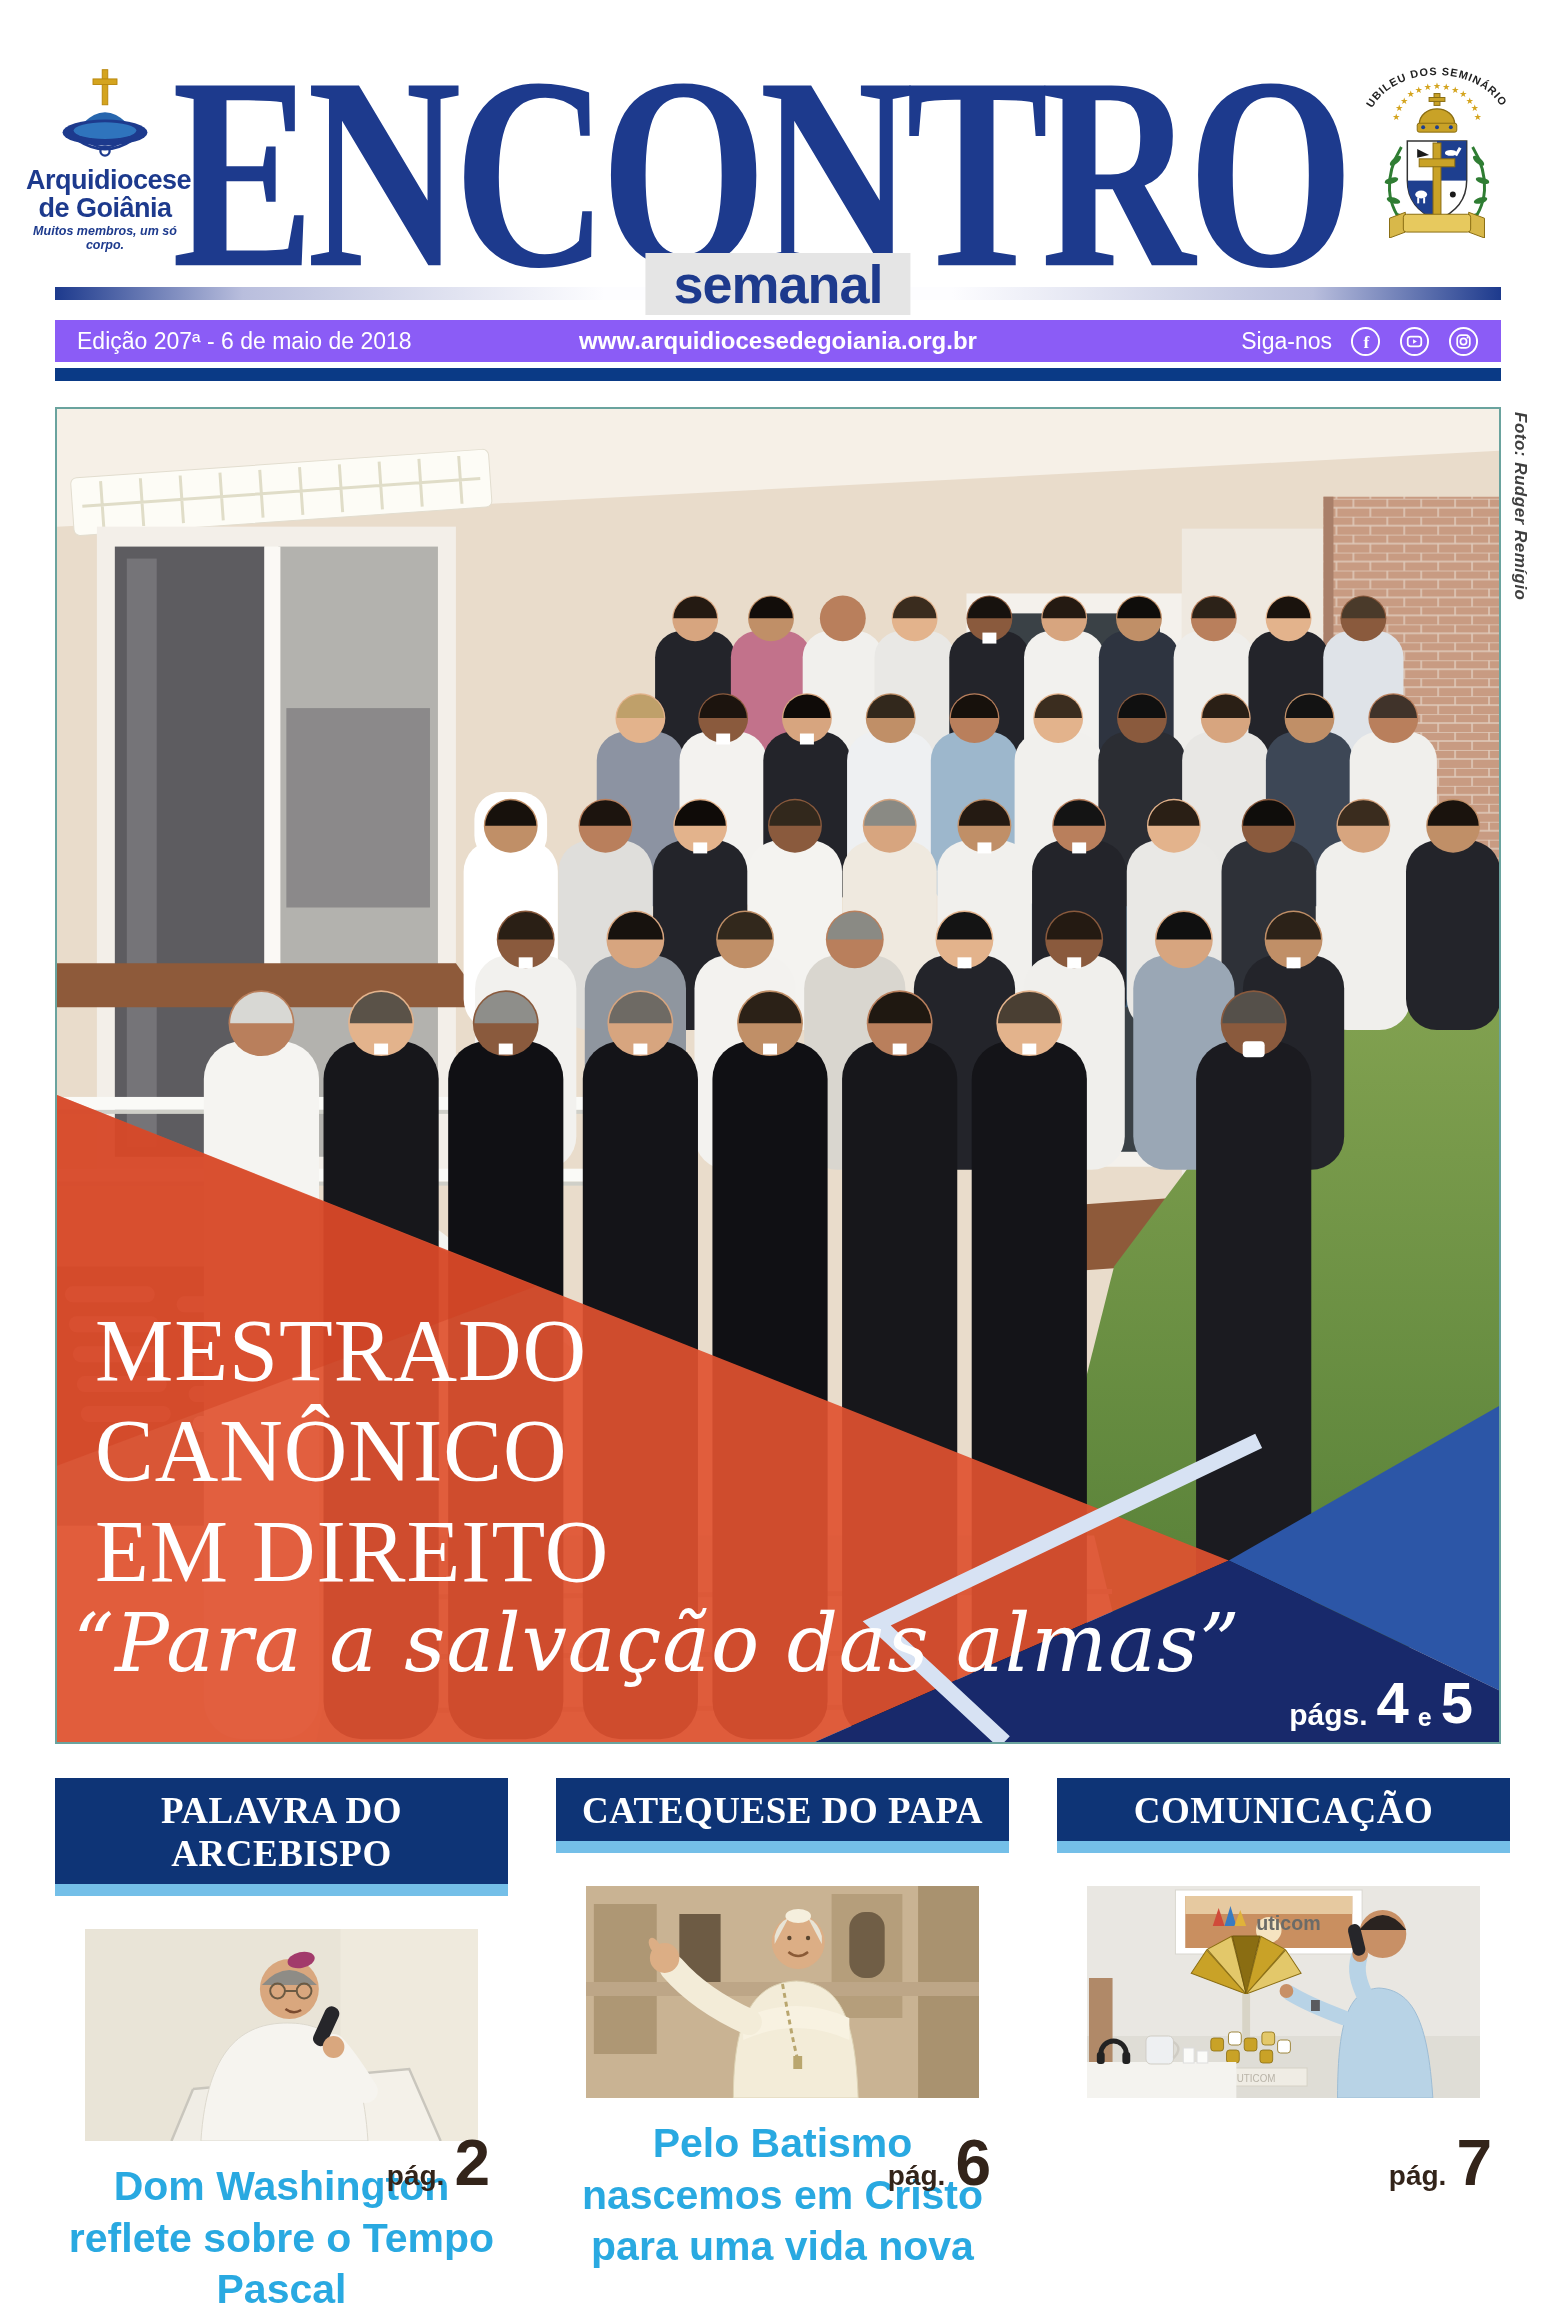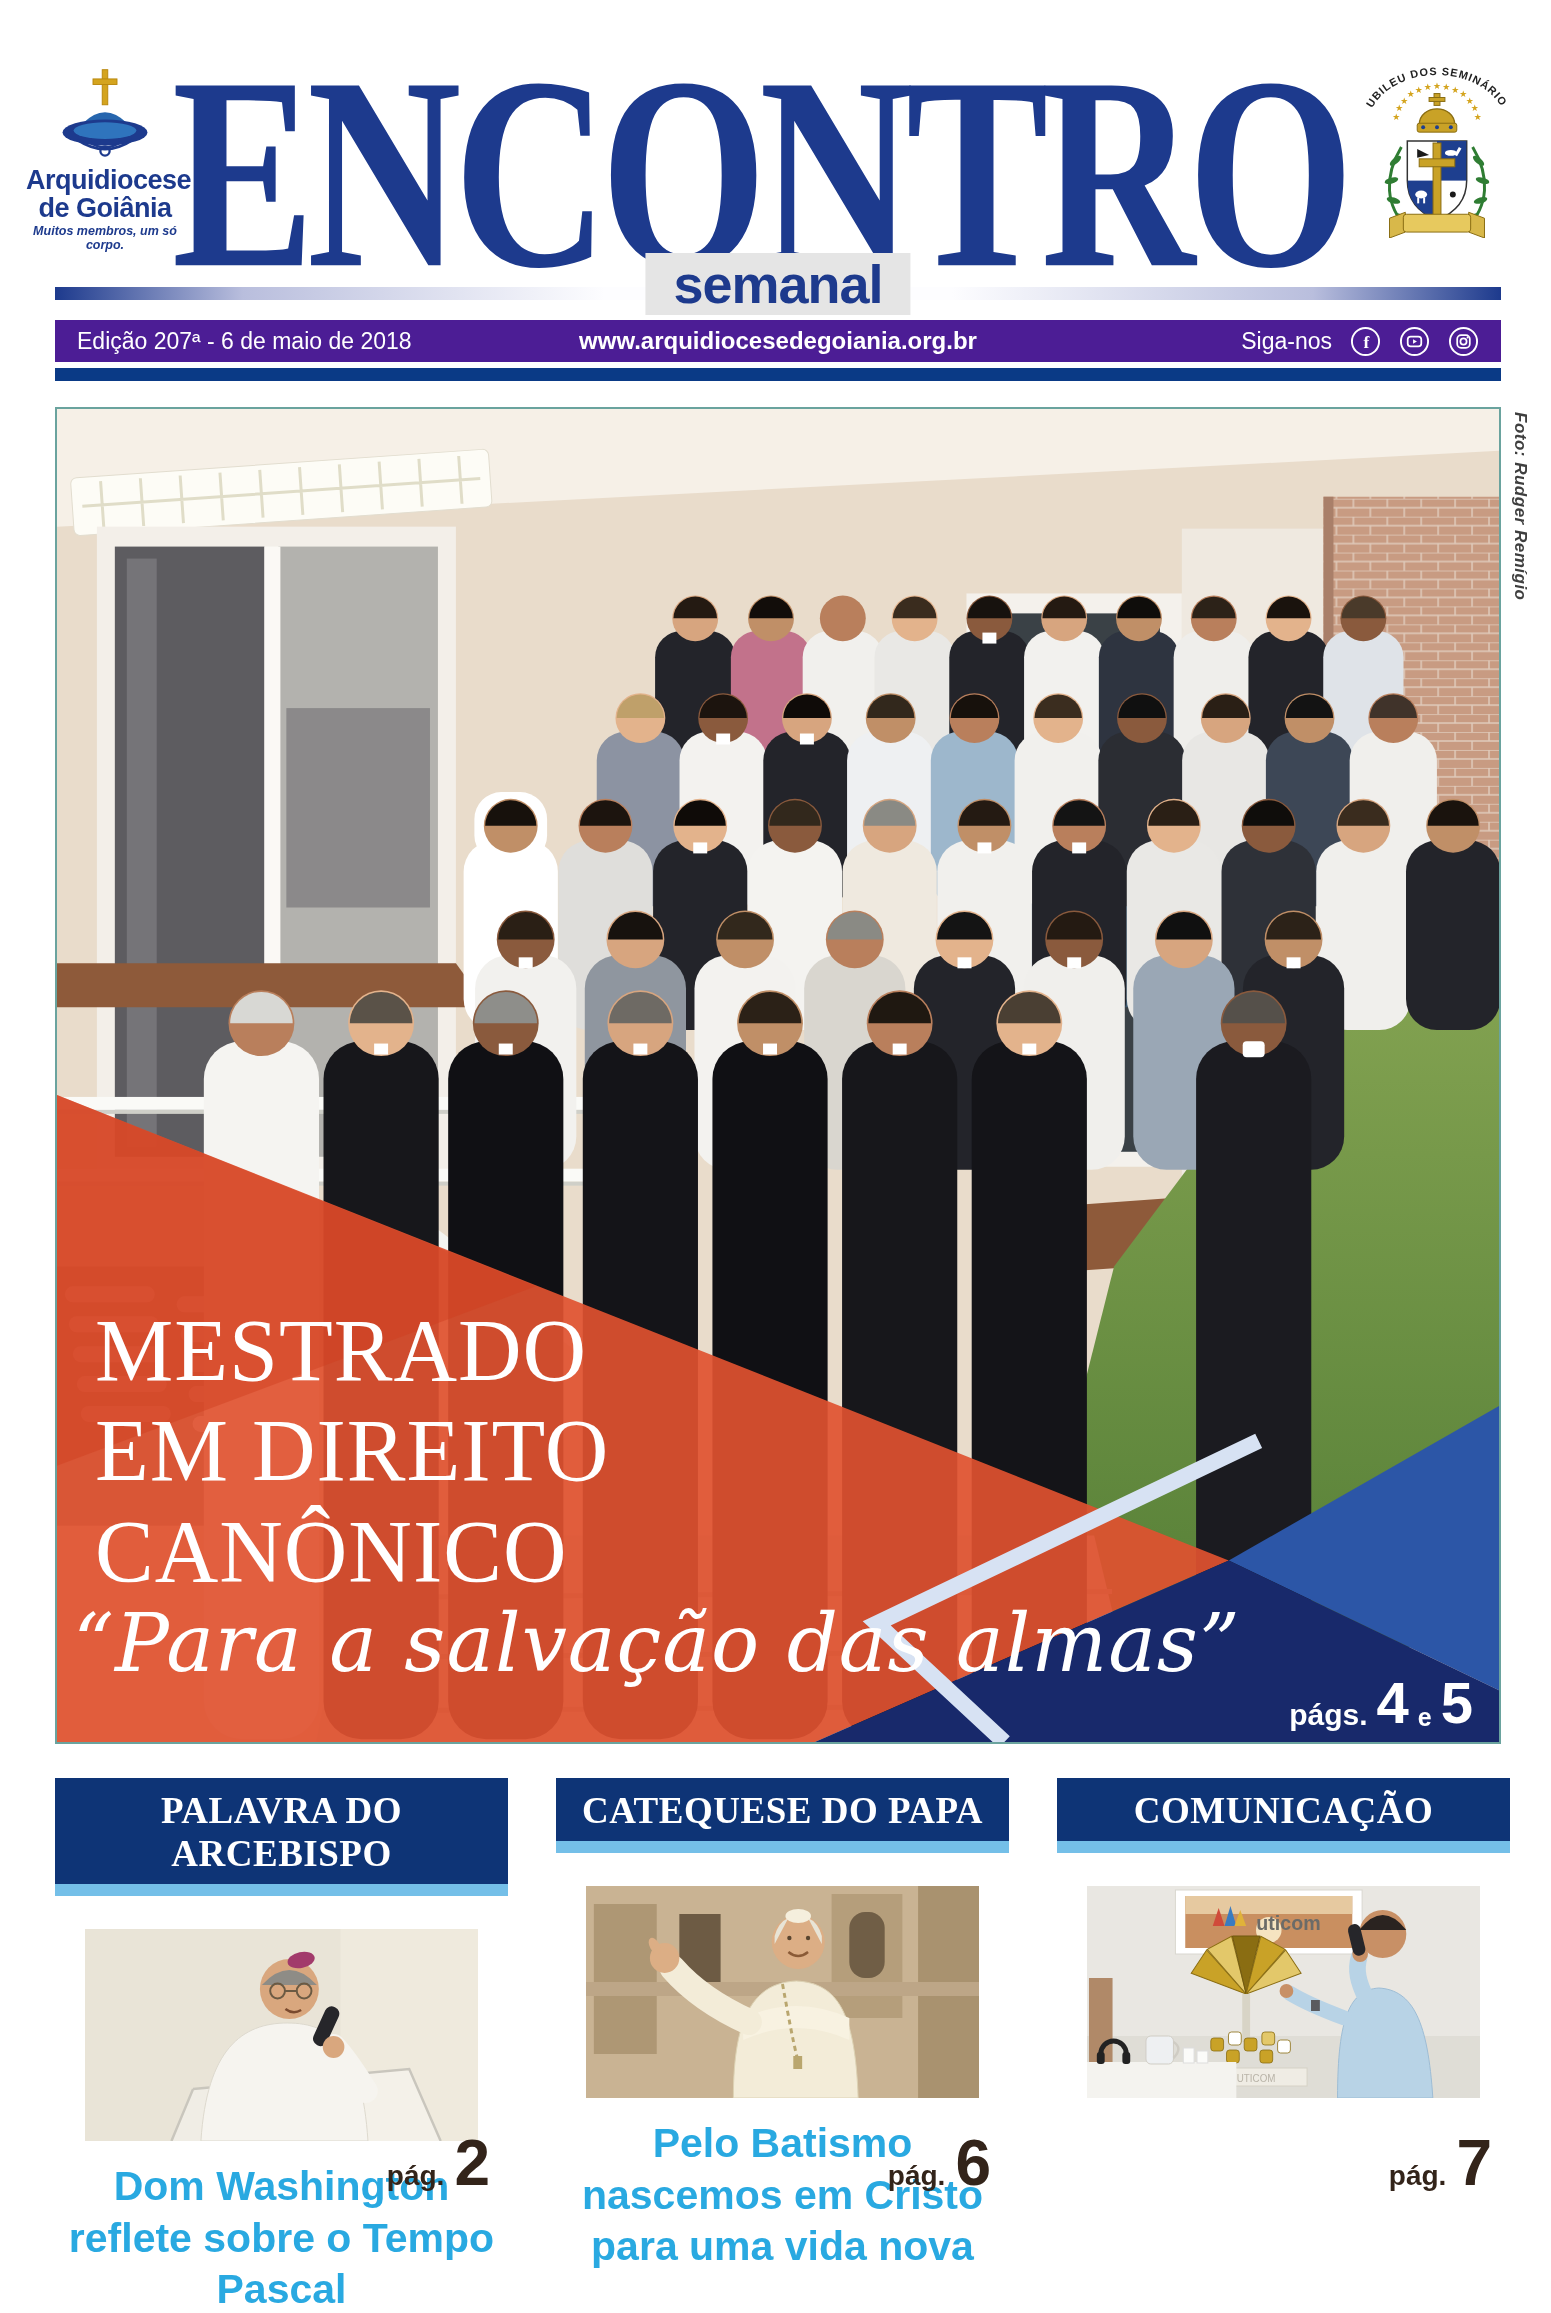--- a/index.html
+++ b/index.html
@@ -18,21 +18,21 @@
 
   .crest{position:absolute;left:1366px;top:50px;width:142px;height:188px;}
 
   .semanal-row{position:absolute;left:55px;top:270px;width:1446px;height:48px;}
   .semanal-strip{position:absolute;left:0;right:0;top:17px;height:13px;
       background:linear-gradient(90deg,#1d3a8d 0%,#b9bedd 13%,#fdfdff 38%,#fdfdff 62%,#b9bedd 87%,#1d3a8d 100%);}
   .semanal-word{position:absolute;left:50%;top:-17px;transform:translateX(-50%);
       background:#e5e5e5;padding:0 28px;font-weight:bold;font-size:54px;color:#1d3a8d;letter-spacing:-1px;}
 
   
-  .gold-bar{position:absolute;left:55px;top:320px;width:1446px;height:42px;background:#4c1d95;
+  .gold-bar{position:absolute;left:55px;top:320px;width:1446px;height:42px;background:#8b5cf6;
       color:#fff;display:flex;align-items:center;box-sizing:border-box;padding:0 22px;}
   .edition{font-size:23px;}
   .website{position:absolute;left:50%;transform:translateX(-50%);font-weight:bold;font-size:24px;}
   .follow{margin-left:auto;display:flex;align-items:center;gap:18px;font-size:23px;}
   .soc{width:31px;height:31px;}
   .navy-bar{position:absolute;left:55px;top:368px;width:1446px;height:13px;background:#0a3a86;}
 
   
   .photo{position:absolute;left:55px;top:407px;width:1446px;height:1337px;
       border:2px solid #6aa39e;box-sizing:border-box;overflow:hidden;background:#0369a1;}
@@ -428,22 +428,22 @@
         <polygon points="0,688 1175,1155 760,1337 0,1337" fill="#df5130" fill-opacity="0.92"></polygon>
         <polygon points="0,688 480,880 0,1060" fill="#cf3f1e" fill-opacity="0.45"></polygon>
         <polygon points="1175,1155 1446,1000 1446,1285" fill="#2c56a7"></polygon>
         <polygon points="760,1337 1175,1155 1446,1285 1446,1337" fill="#18296b"></polygon>
         <polyline points="1205,1035 822,1218 950,1337" fill="none" stroke="#d7e2f3" stroke-width="16"></polyline>
       </g>
     </svg>
 
     <div class="headline">
       <div>MESTRADO</div>
+      <div>CANÔNICO</div>
       <div>EM DIREITO</div>
-      <div>CANÔNICO</div>
     </div>
     <div class="quote">“Para a salvação das almas”</div>
     <div class="pags">
       <span class="pags-label">págs.</span>
       <span class="pags-num">4</span>
       <span class="pags-conj">e</span>
       <span class="pags-num">5</span>
     </div>
   </div>
   <div class="credit">Foto: Rudger Remígio</div>

